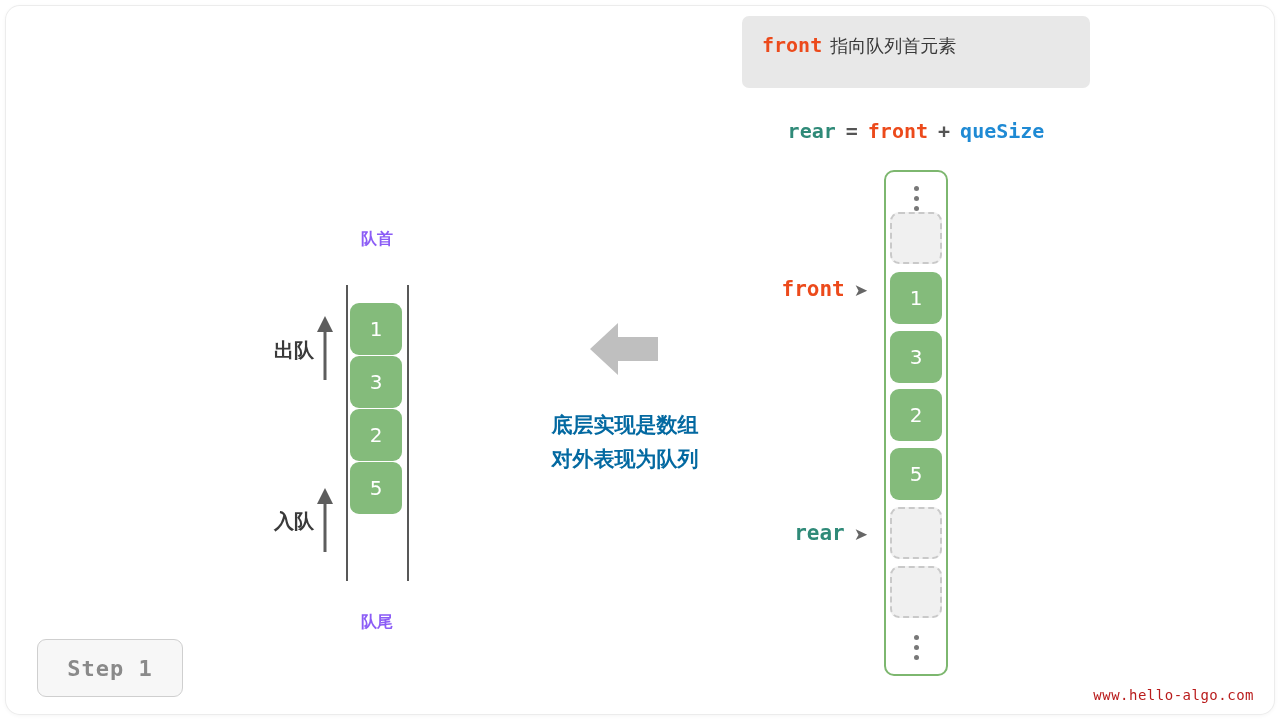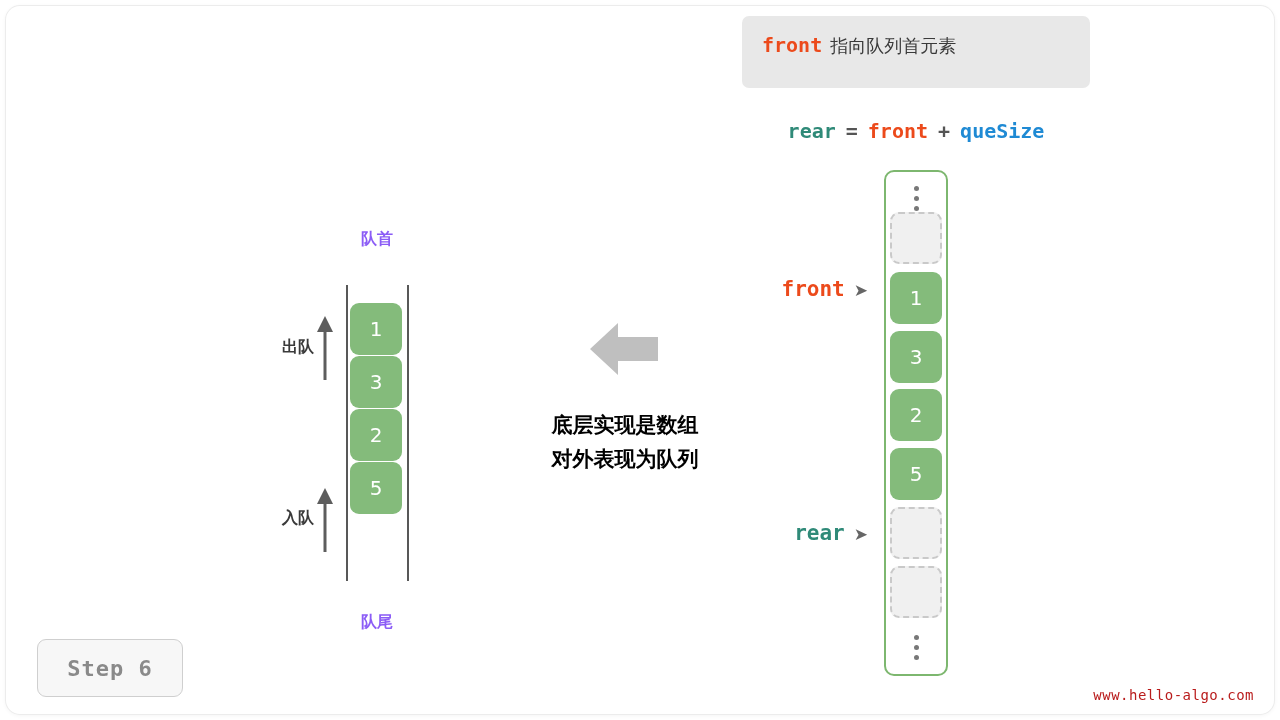--- a/index.html
+++ b/index.html
@@ -230,21 +230,21 @@
     justify-content: center;
     font-size: 20px;
     font-family: "DejaVu Sans", "Liberation Sans", sans-serif;
   }
 
   .op-label {
     position: absolute;
     width: 70px;
     text-align: right;
     font-family: "DejaVu Sans", "Liberation Sans", sans-serif;
-    font-size: 16px;
+    font-size: 20px;
     font-weight: bold;
     color: #3a3a3a;
   }
   #op-dequeue { left: 244px; top: 337px; }
   #op-enqueue { left: 244px; top: 508px; }
 
   .up-arrow {
     position: absolute;
     left: 316px;
     width: 18px;
@@ -258,21 +258,21 @@
   }
   .center-text {
     position: absolute;
     left: 500px;
     top: 408px;
     width: 250px;
     text-align: center;
     font-family: "DejaVu Sans", "Liberation Sans", sans-serif;
     font-size: 21px;
     font-weight: bold;
-    color: #000000;
+    color: #0369a1;
     line-height: 34px;
   }
 
   
   .step-badge {
     position: absolute;
     left: 37px;
     top: 639px;
     width: 144px;
     height: 56px;
@@ -396,16 +396,16 @@
   <div class="big-arrow">
     <svg width="68" height="58" viewBox="0 0 68 58">
       <polygon points="0,29 28,3 28,17 68,17 68,41 28,41 28,55" fill="#bfbfbf"></polygon>
     </svg>
   </div>
   <div class="center-text">
     <div>底层实现是数组</div>
     <div>对外表现为队列</div>
   </div>
 
-  <div class="step-badge mono">Step 6</div>
+  <div class="step-badge mono">Step 1</div>
 
   <div class="watermark mono">www.hello-algo.com</div>
 </div>
 
 </body></html>

